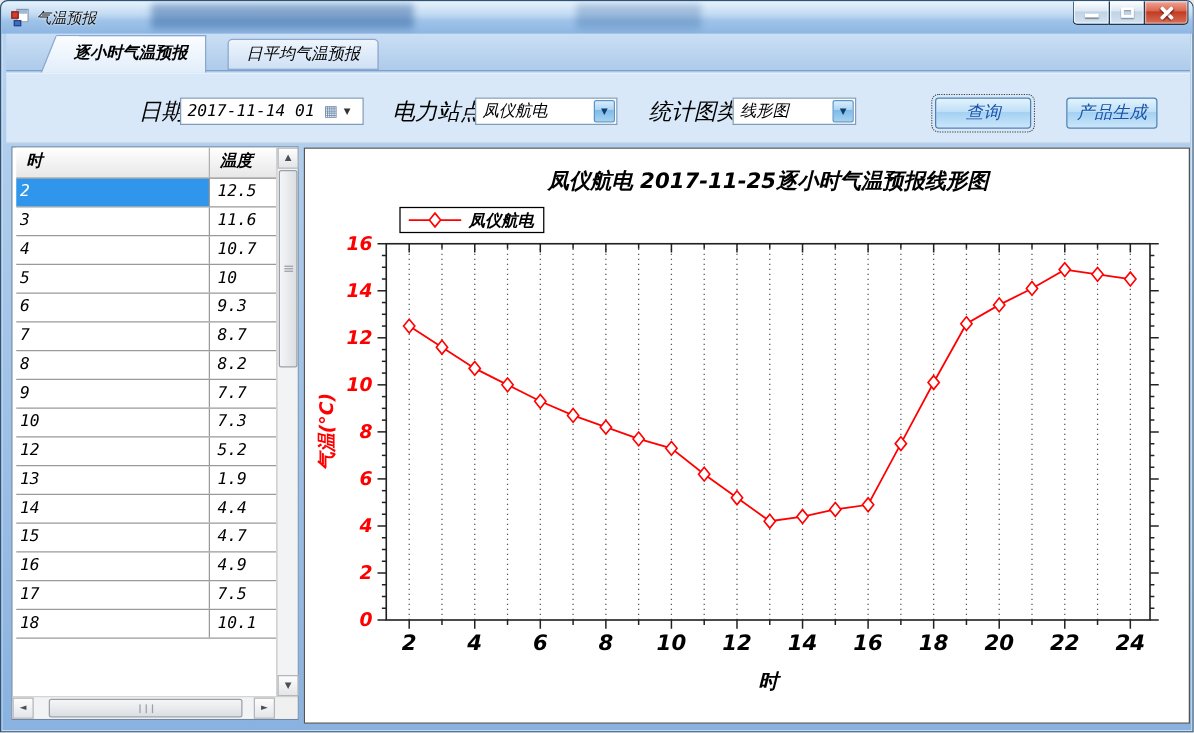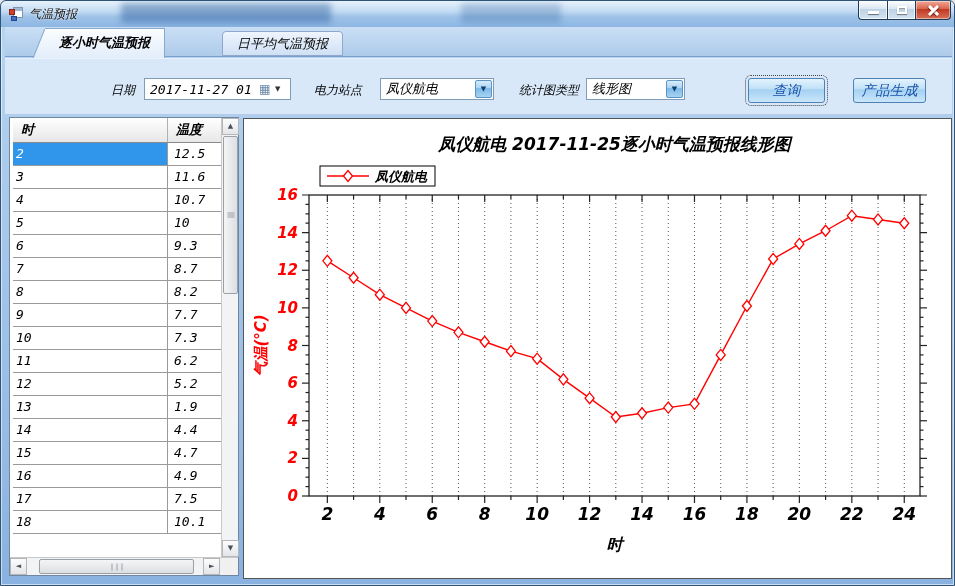--- a/index.html
+++ b/index.html
@@ -47,26 +47,26 @@
   .tabstrip { position:absolute; left:4px; top:26px; width:947px; height:30px;
     background:linear-gradient(#cadff5,#aecbea); border-bottom:1px solid #7ba0cf; }
   .tab { position:absolute; top:3px; height:27px; line-height:25px; font-size:13px; color:#000;
     padding:0 14px; }
   .tab.active { left:40px; top:1px; height:42px; line-height:27px; font-weight:bold;
     background:linear-gradient(#fbfdff,#d7e7f9); border:1px solid #8aa8cc; border-bottom:none; border-left:none; }
   .tab.active::before { content:""; position:absolute; left:-9px; top:0; width:18px; height:100%;
     background:linear-gradient(#fbfdff,#d7e7f9); transform:skewX(-22deg); border-left:1px solid #8aa8cc; }
   .tab.active span { position:relative; }
   .tab.inactive { left:177px; top:4px; height:25px; line-height:23px;
-    background:linear-gradient(#eef5fd,#cfe0f5); border:1px solid #8fa8cc; border-radius:4px 4px 0 0;margin-left:40px; }
+    background:linear-gradient(#eef5fd,#cfe0f5); border:1px solid #8fa8cc; border-radius:4px 4px 0 0; }
 
   
   .toolbar { position:absolute; left:4px; top:57px; width:947px; height:57px;
     background:#d8e8f8; border-bottom:1px solid #b4cce6; box-shadow:inset 0 1px 0 #eaf3fc; }
-  .tb-label { position:absolute; top:21px; height:22px; line-height:22px; font-size:12px; color:#000; }
+  .tb-label { position:absolute; top:21px; height:22px; line-height:22px; font-size:18px; color:#000; }
   .lbl-date { left:106px; } .lbl-station { left:309px; } .lbl-type { left:514px; }
   .datefield { position:absolute; left:139px; top:20px; width:147px; height:22px; background:#fff;
     border:1px solid #7f9db9; display:flex; align-items:center; }
   .datefield .val { flex:1; padding-left:5px; font-size:13px; font-family:"DejaVu Sans Mono","Liberation Mono",monospace; }
   .cal-icon { width:13px; height:13px; color:#6a87a8; font-size:12px; line-height:13px; margin-right:3px; }
   .drop-arrow-flat { width:12px; color:#333; font-size:7px; margin-right:3px; }
   .combo { position:absolute; top:20px; height:22px; background:#fff; border:1px solid #7f9db9;
     display:flex; align-items:center; }
   .combo-station { left:375px; width:114px; }
   .combo-type { left:581px; width:99px; }
@@ -151,21 +151,21 @@
   </div>
 
   <div class="tabstrip">
     <div class="tab active"><span>逐小时气温预报</span></div>
     <div class="tab inactive"><span>日平均气温预报</span></div>
   </div>
 
   <div class="toolbar">
     <div class="tb-label lbl-date">日期</div>
     <div class="datefield">
-      <span class="val">2017-11-27 01</span>
+      <span class="val">2017-11-14 01</span>
       <span class="cal-icon">▦</span>
       <span class="drop-arrow-flat">▼</span>
     </div>
 
     <div class="tb-label lbl-station">电力站点</div>
     <div class="combo combo-station">
       <span class="val">凤仪航电</span>
       <span class="combo-btn">▼</span>
     </div>
 
@@ -215,24 +215,20 @@
               <div class="cell c-hour">8</div>
               <div class="cell c-temp">8.2</div>
             </div>
             <div class="grid-row">
               <div class="cell c-hour">9</div>
               <div class="cell c-temp">7.7</div>
             </div>
             <div class="grid-row">
               <div class="cell c-hour">10</div>
               <div class="cell c-temp">7.3</div>
-            </div>
-            <div class="grid-row">
-              <div class="cell c-hour">11</div>
-              <div class="cell c-temp">6.2</div>
             </div>
             <div class="grid-row">
               <div class="cell c-hour">12</div>
               <div class="cell c-temp">5.2</div>
             </div>
             <div class="grid-row">
               <div class="cell c-hour">13</div>
               <div class="cell c-temp">1.9</div>
             </div>
             <div class="grid-row">

